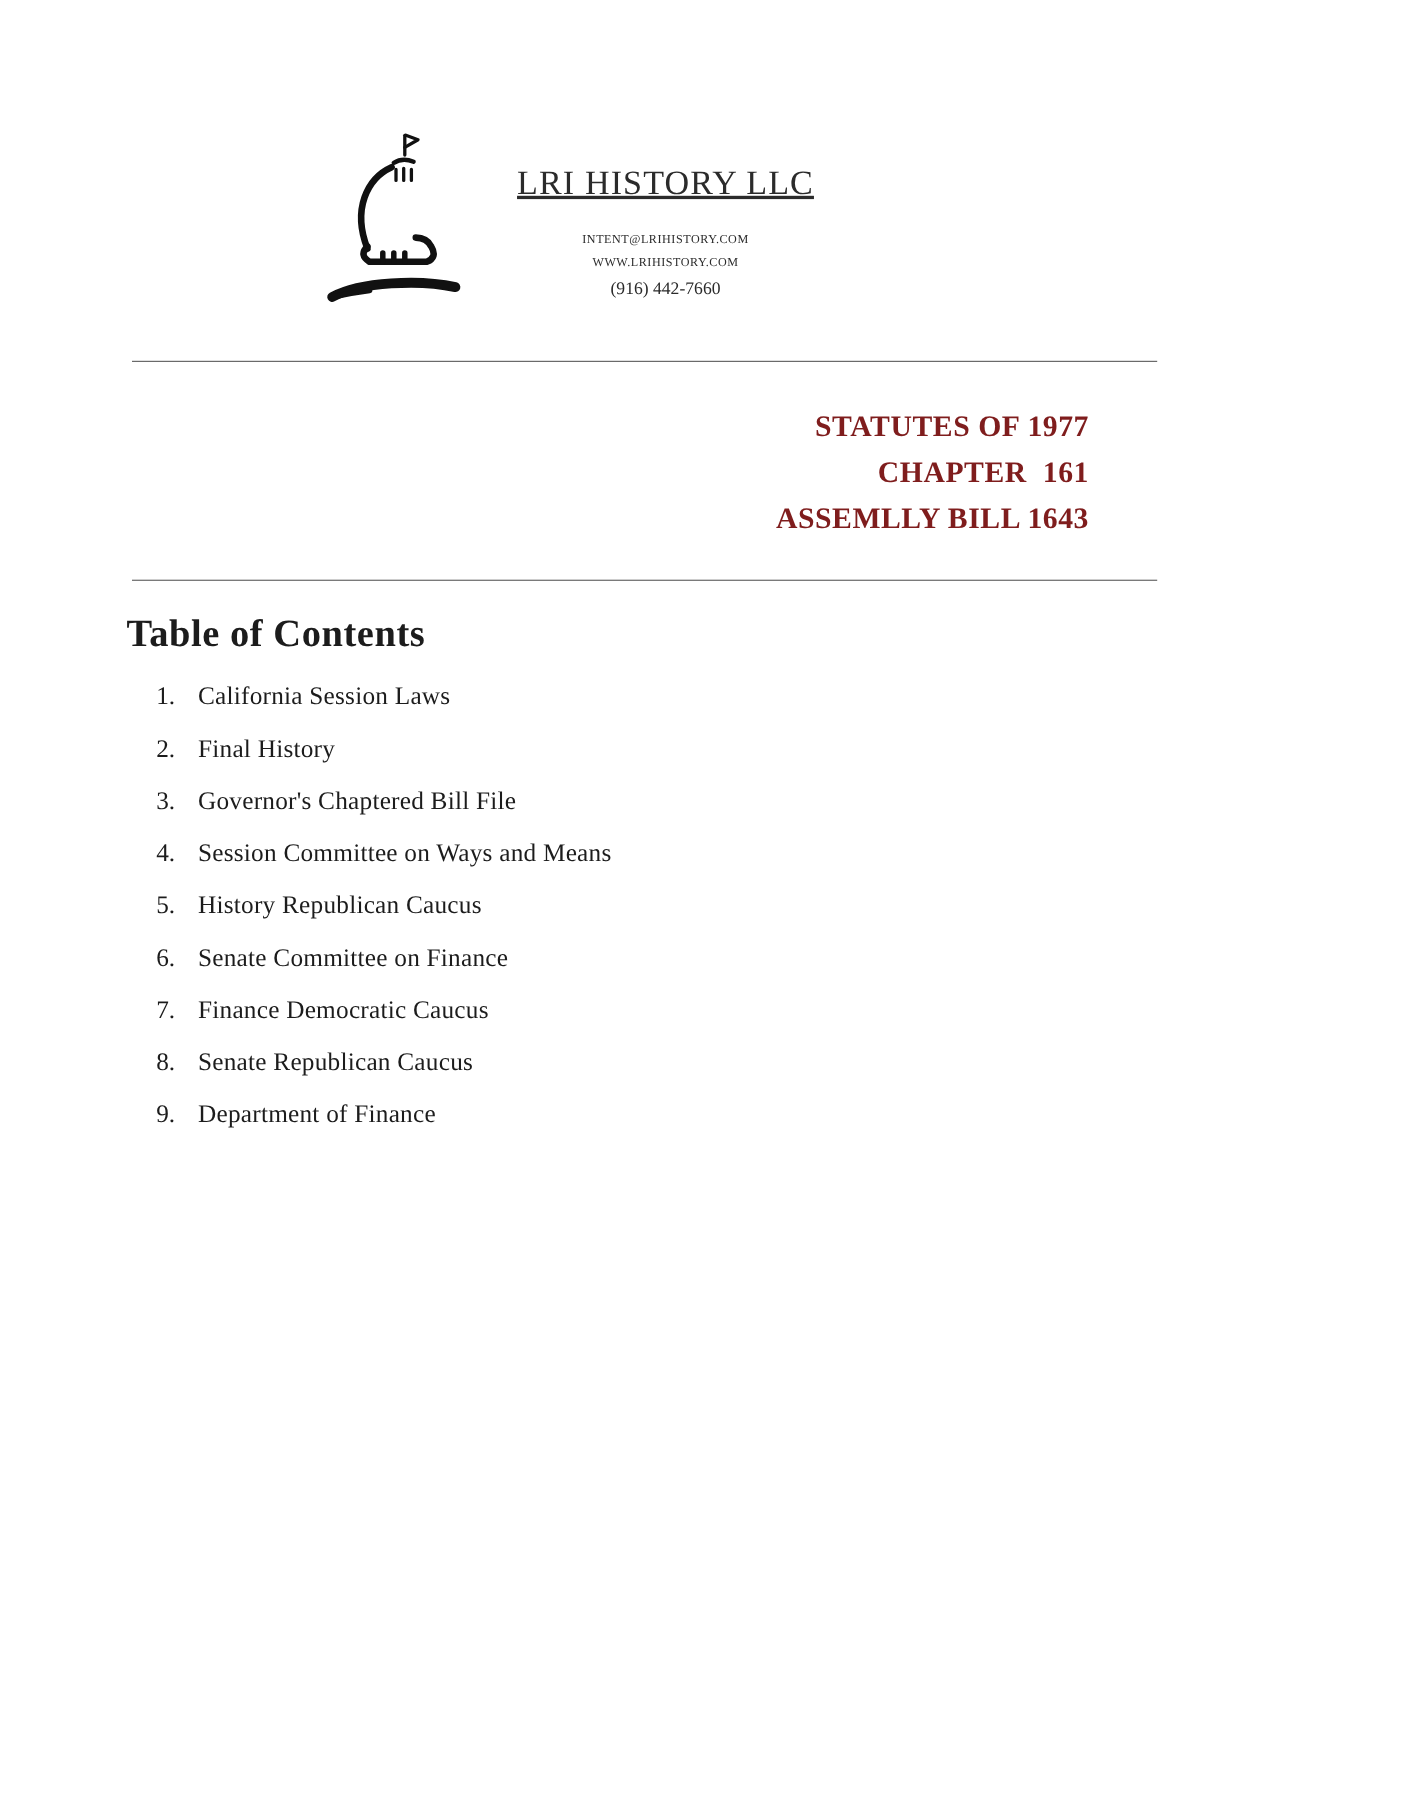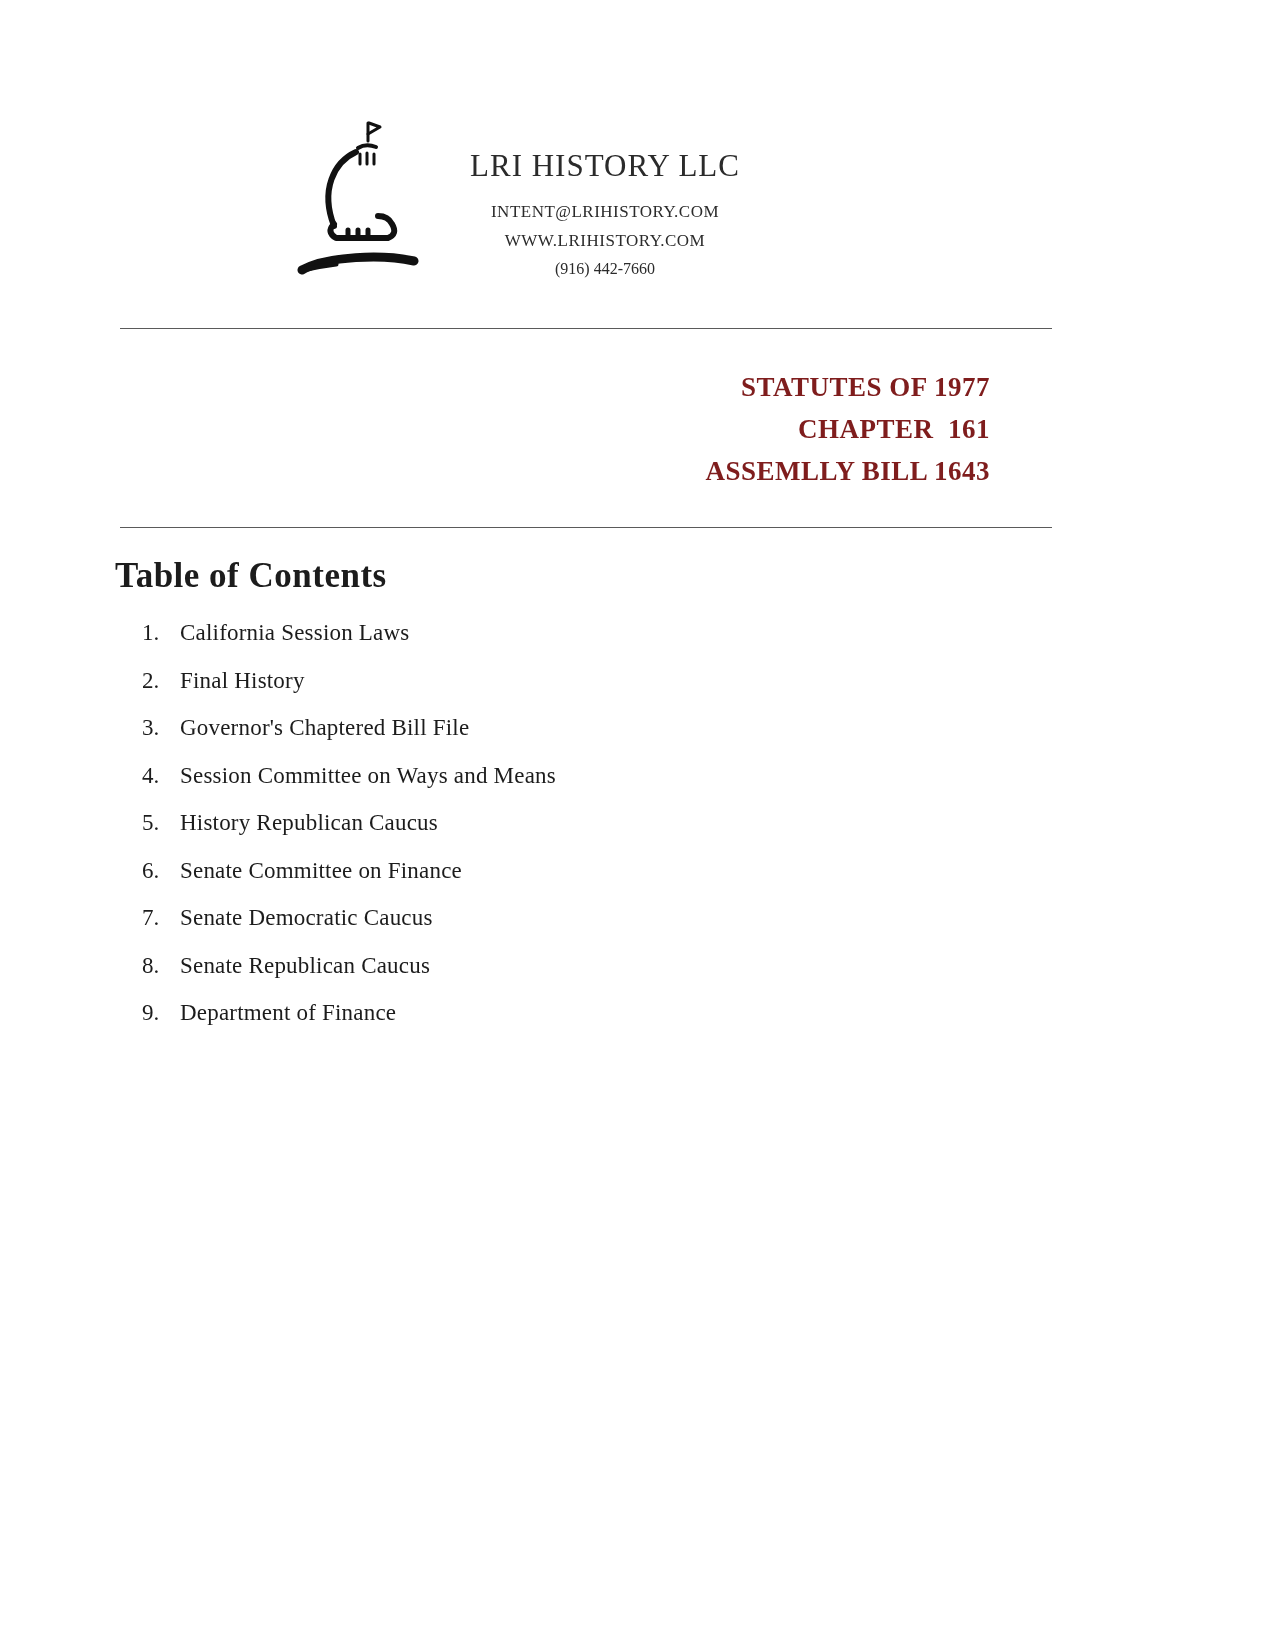--- a/index.html
+++ b/index.html
@@ -27,25 +27,26 @@
     position: absolute;
     left: 440px;
     top: 148px;
     width: 330px;
     text-align: center;
   }
   .company-name {
     font-size: 31px;
     letter-spacing: 1px;
     color: #2b2b2b;
-    margin-bottom: 18px;
+    margin-bottom: 28px;
     white-space: nowrap;
+    text-decoration: underline;
   }
   .company-line {
-    font-size: 17px;
+    font-size: 11px;
     letter-spacing: 0.5px;
     color: #2b2b2b;
     margin-bottom: 9px;
     white-space: nowrap;
   }
   .company-phone {
     font-size: 16px;
     color: #2b2b2b;
     white-space: nowrap;
     font-family: Liberation Serif, serif;
@@ -177,21 +178,21 @@
     <li class="toc-item">
       <span class="toc-num">5.</span>
       <span class="toc-label">History Republican Caucus</span>
     </li>
     <li class="toc-item">
       <span class="toc-num">6.</span>
       <span class="toc-label">Senate Committee on Finance</span>
     </li>
     <li class="toc-item">
       <span class="toc-num">7.</span>
-      <span class="toc-label">Senate Democratic Caucus</span>
+      <span class="toc-label">Finance Democratic Caucus</span>
     </li>
     <li class="toc-item">
       <span class="toc-num">8.</span>
       <span class="toc-label">Senate Republican Caucus</span>
     </li>
     <li class="toc-item">
       <span class="toc-num">9.</span>
       <span class="toc-label">Department of Finance</span>
     </li>
   </ol>

